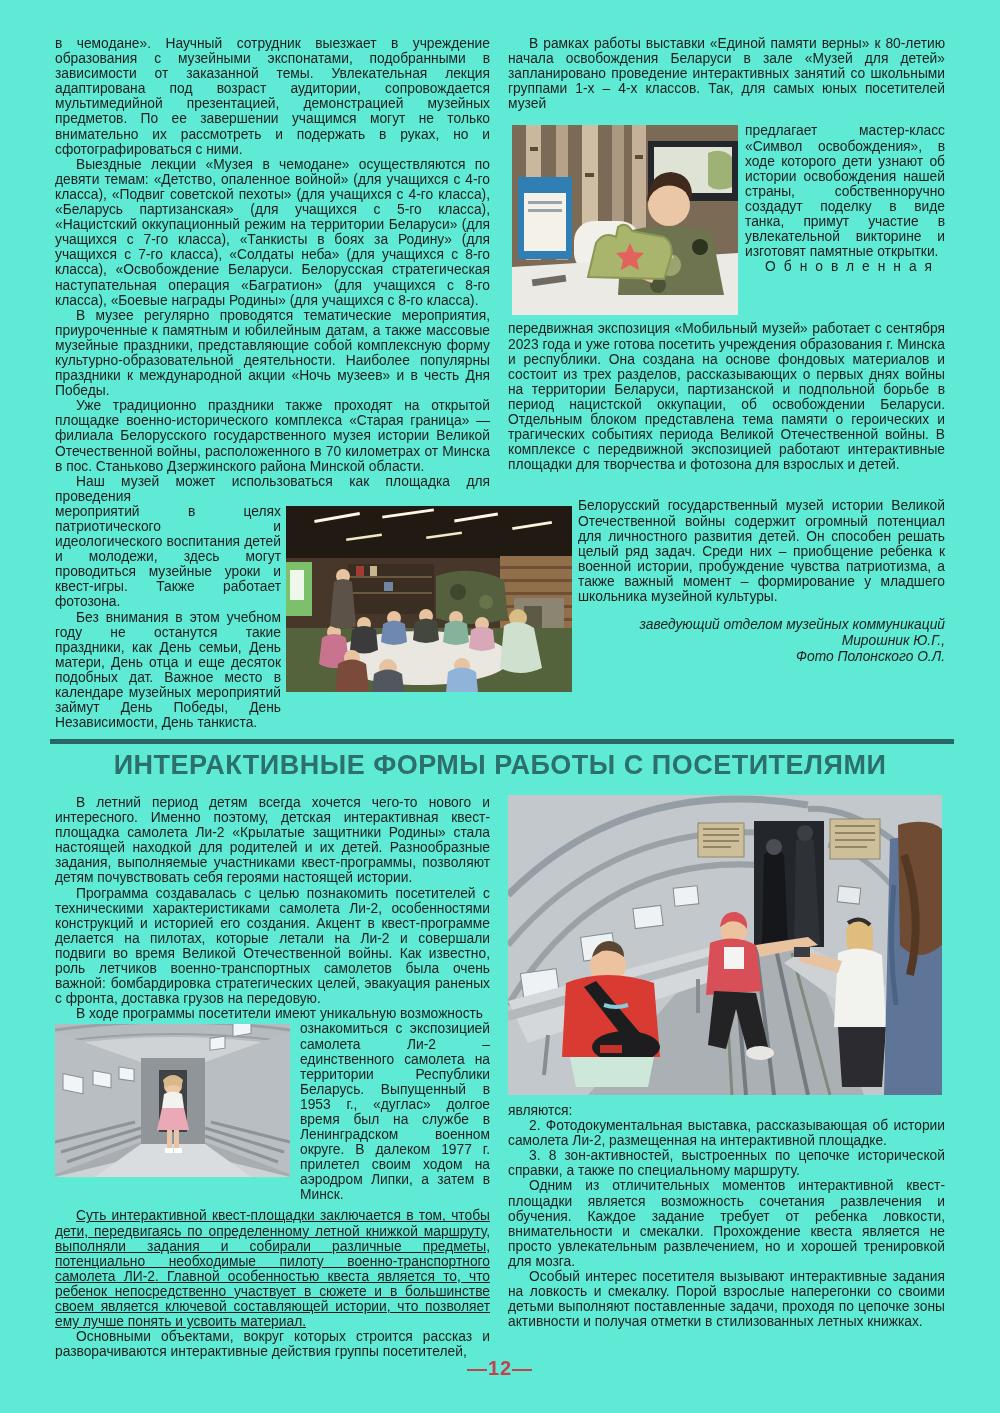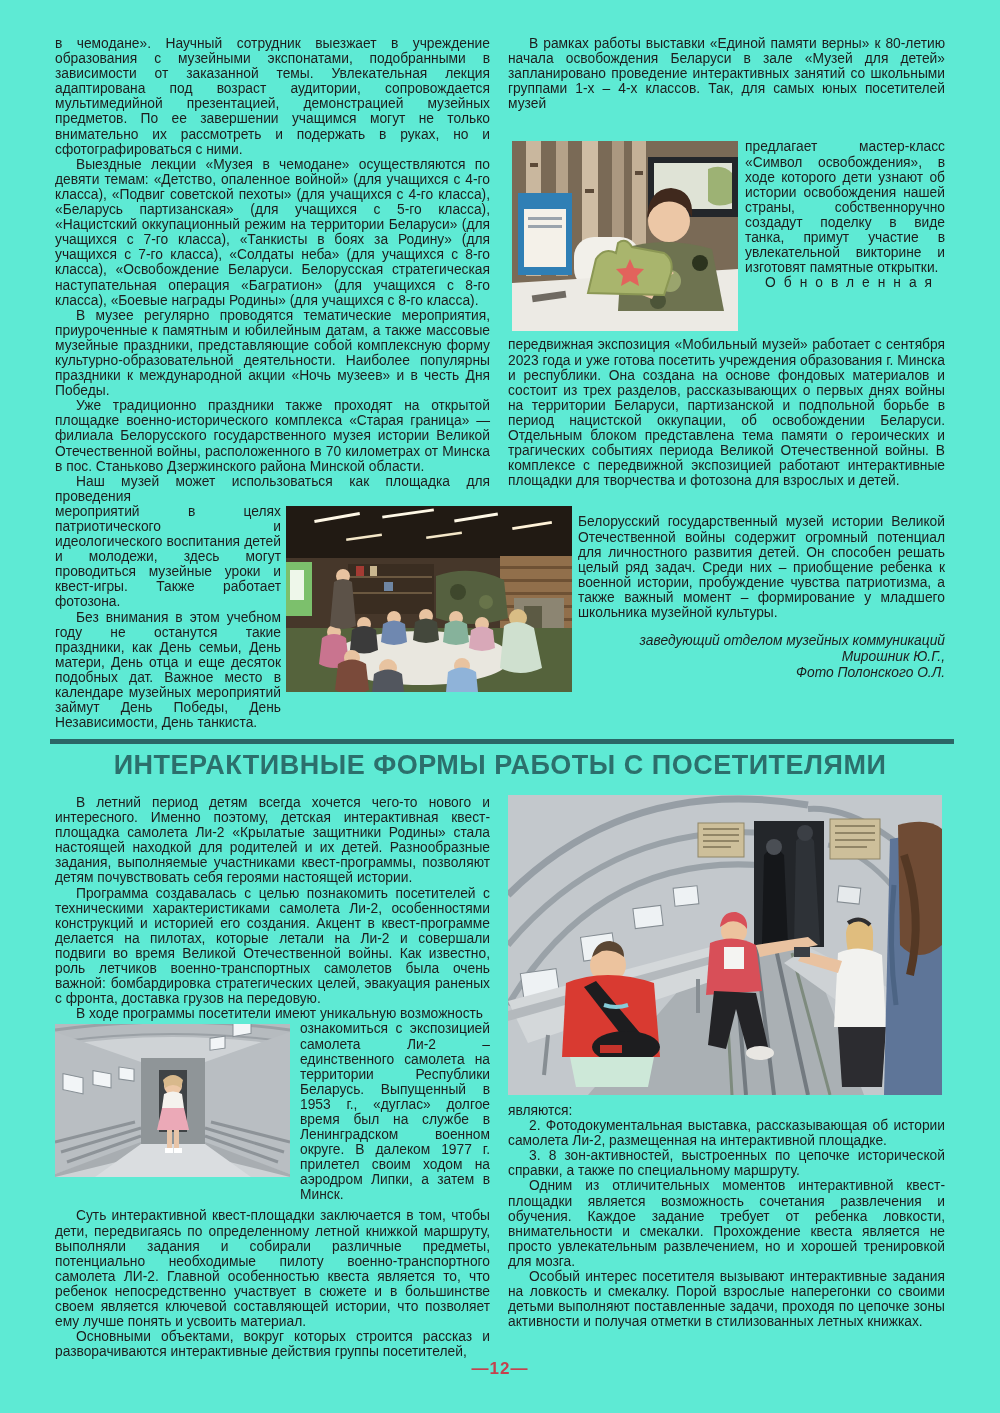--- a/index.html
+++ b/index.html
@@ -14,42 +14,42 @@
   }
   p{margin:0;text-align:justify;}
   .ind{text-indent:21px;}
   .col{position:absolute;}
   .col-tl{left:55px;top:36px;width:435px;}
   .col-tr{left:508px;top:36px;width:437px;}
   .col-bl{left:55px;top:795px;width:435px;}
   .col-br{left:508px;top:795px;width:437px;}
   .narrow-tl{width:226px;}
   .row{position:relative;}
-  .row-tr{margin-top:28px;min-height:198px;}
+  .row-tr{margin-top:12px;min-height:198px;}
   .row-tr .wraptext{margin-left:237px;width:200px;}
   .row-bl{min-height:186px;}
   .row-bl .wraptext{margin-left:245px;width:190px;}
   .photo{display:block;}
   .photo-abs{position:absolute;}
   .spread{letter-spacing:8px;text-indent:20px;text-align:left;white-space:nowrap;}
   .p3-indent{margin-left:70px;margin-top:26px;}
   .credit{margin-top:13px;font-style:italic;text-align:right;line-height:16.2px;}
   .credit div{text-align:right;}
   .divider{position:absolute;left:50px;right:46px;top:739px;height:5px;background:#2b6666;}
   .section-title{
     position:absolute;left:0;right:0;top:750px;
     text-align:center;font-weight:bold;font-size:27px;line-height:30px;
     color:#2c6f6c;letter-spacing:0.5px;
   }
   .footer{
     position:absolute;left:0;right:0;top:1361px;
-    text-align:center;font-weight:bold;font-size:17px;
+    text-align:center;font-weight:bold;font-size:20px;
     color:#c4424e;letter-spacing:1px;
   }
-  .mt{margin-top:1px;}
+  .mt{margin-top:1px;text-decoration:underline;}
   .photo3-block{margin-bottom:8px;}
 </style>
 </head>
 <body>
 
 <div class="page">
 
   <div class="col col-tl">
     <p>в чемодане». Научный сотрудник выезжает в учреждение образования с музейными экспонатами, подобранными в зависимости от заказанной темы. Увлекательная лекция адаптирована под возраст аудитории, сопровождается мультимедийной презентацией, демонстрацией музейных предметов. По ее завершении учащимся могут не только внимательно их рассмотреть и подержать в руках, но и сфотографироваться с ними.</p>
     <p class="ind">Выездные лекции «Музея в чемодане» осуществляются по девяти темам: «Детство, опаленное войной» (для учащихся с 4-го класса), «Подвиг советской пехоты» (для учащихся с 4-го класса), «Беларусь партизанская» (для учащихся с 5-го класса), «Нацистский оккупационный режим на территории Беларуси» (для учащихся с 7-го класса), «Танкисты в боях за Родину» (для учащихся с 7-го класса), «Солдаты неба» (для учащихся с 8-го класса), «Освобождение Беларуси. Белорусская стратегическая наступательная операция «Багратион» (для учащихся с 8-го класса), «Боевые награды Родины» (для учащихся с 8-го класса).</p>

